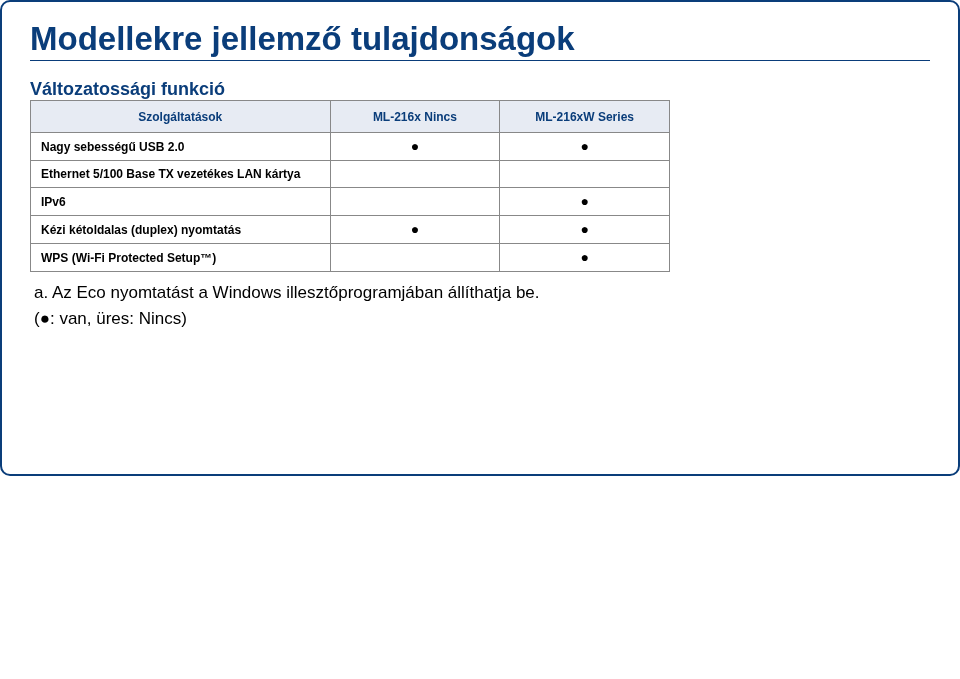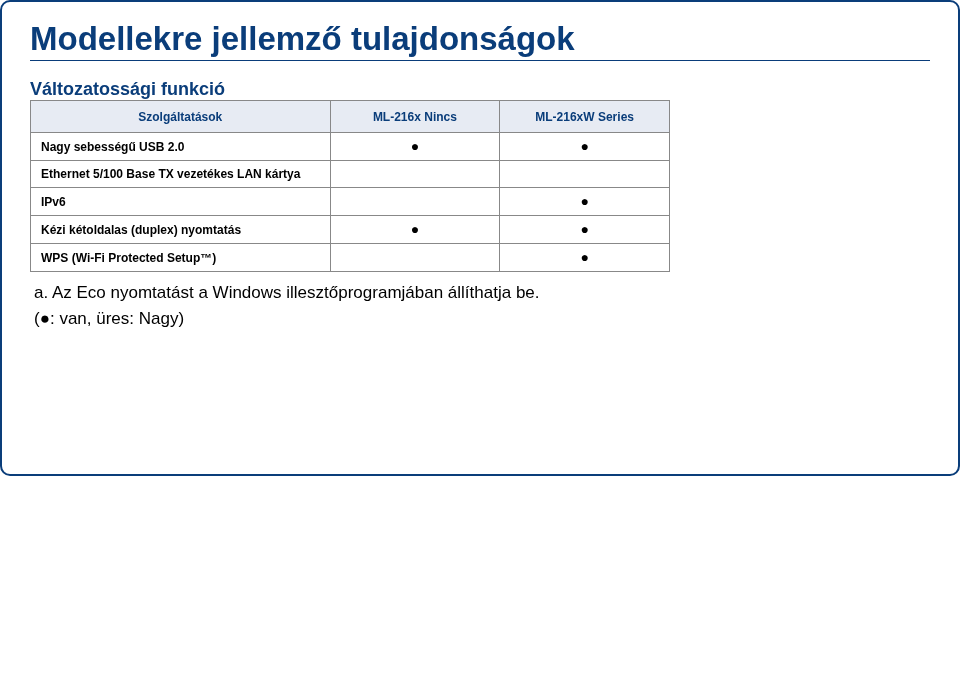--- a/index.html
+++ b/index.html
@@ -128,15 +128,15 @@
       <tr>
         <td>WPS (Wi-Fi Protected Setup™)</td>
         <td><span class="dot"></span></td>
         <td><span class="dot">●</span></td>
       </tr>
     </tbody>
   </table>
 
   <div class="footnote">
     <div>a. Az Eco nyomtatást a Windows illesztőprogramjában állíthatja be.</div>
-    <div>(●: van, üres: Nagy)</div>
+    <div>(●: van, üres: Nincs)</div>
   </div>
 </div>
 
 </body></html>

